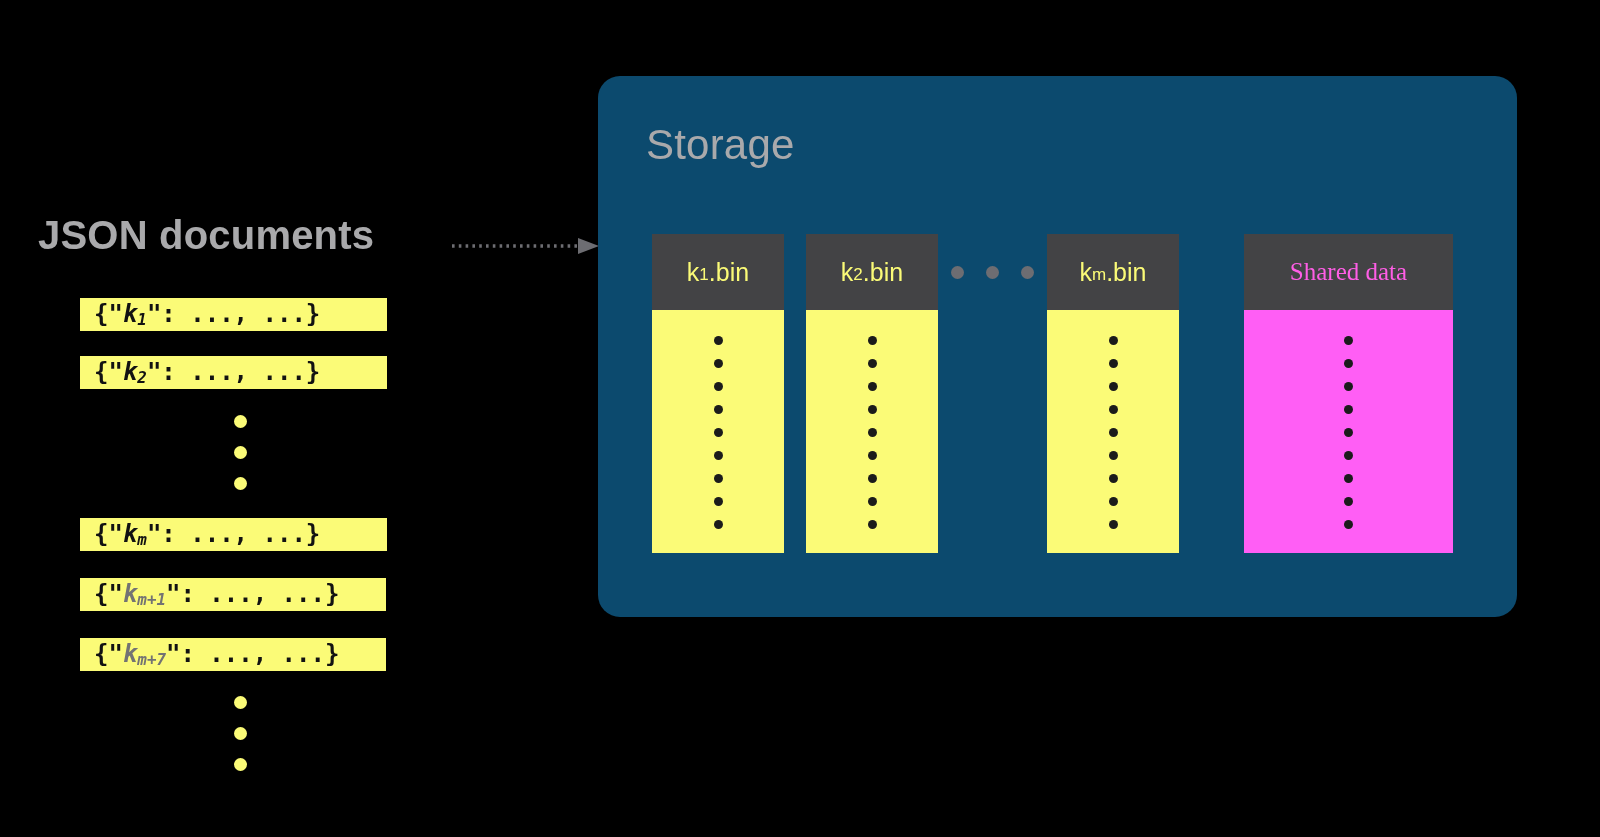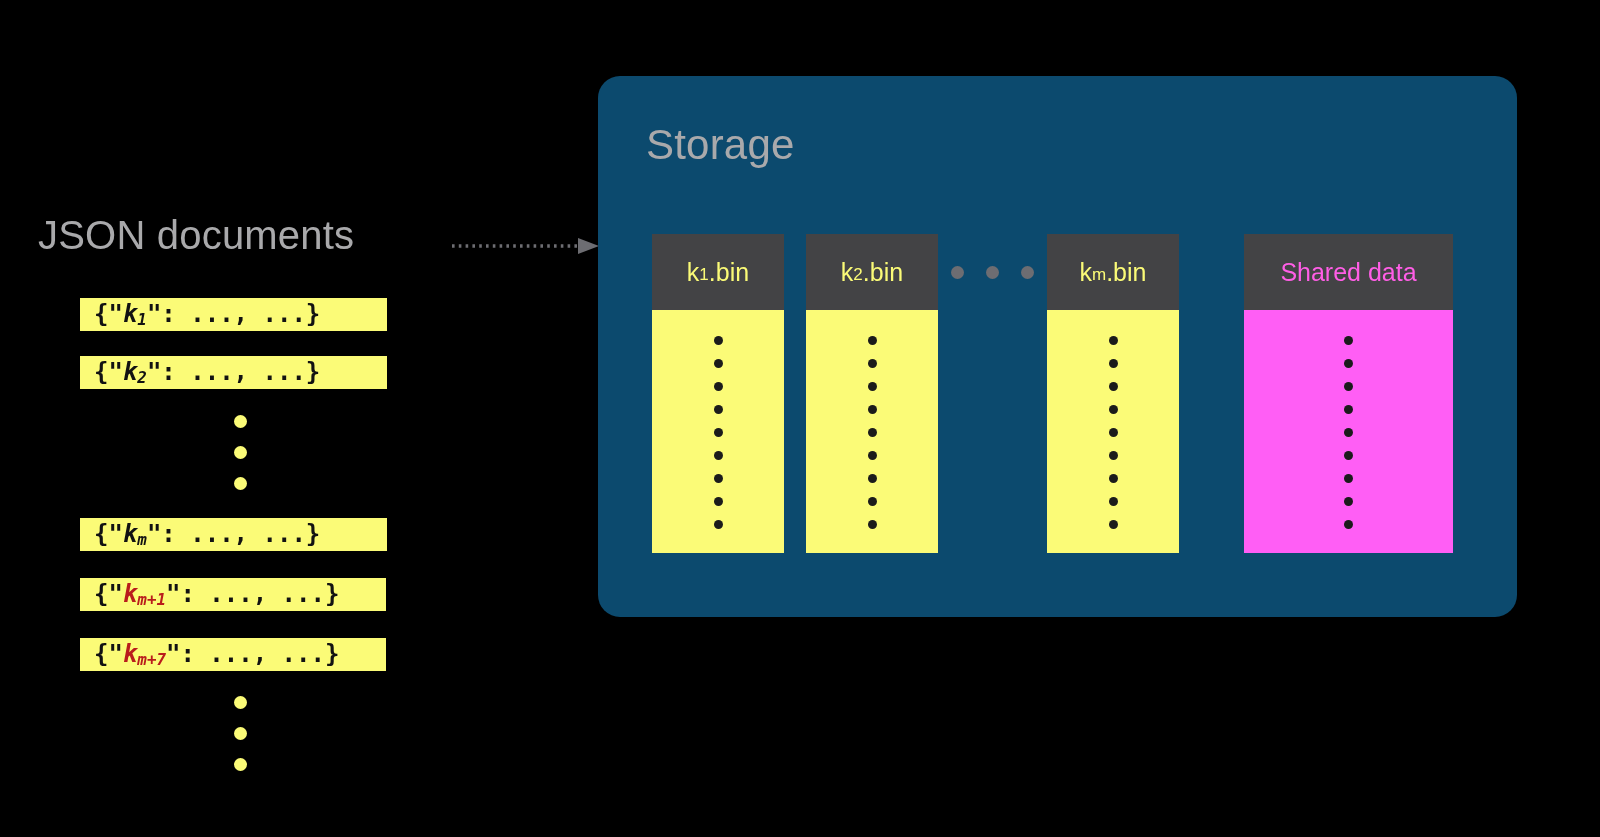--- a/index.html
+++ b/index.html
@@ -24,21 +24,21 @@
     top: 0;
     width: 580px;
     height: 837px;
   }
 
   #json-documents-title {
     position: absolute;
     left: 38px;
     top: 213px;
     font-size: 40px;
-    font-weight: 400;
+    font-weight: 700;
     color: #a9a9ab;
     letter-spacing: 0.2px;
     white-space: nowrap;
   }
 
   .doc-box {
     position: absolute;
     background: #fbfb77;
     color: #121212;
     font-family: "DejaVu Sans Mono", "Liberation Mono", monospace;
@@ -49,21 +49,21 @@
     padding-left: 14px;
     box-sizing: border-box;
     letter-spacing: 0px;
     white-space: nowrap;
   }
   .doc-box .keyname {
     font-weight: 700;
     font-style: italic;
   }
   .doc-box .keyname.pink {
-    color: #b91c1c;
+    color: #737373;
   }
   .doc-box sub {
     font-size: 0.66em;
     vertical-align: baseline;
     position: relative;
     bottom: -0.22em;
     font-weight: 700;
   }
 
   #doc-1 { left: 80px; top: 298px;  width: 307px; }
@@ -148,20 +148,21 @@
     white-space: nowrap;
   }
   .bin-header sub {
     font-size: 0.68em;
     vertical-align: baseline;
     position: relative;
     bottom: -0.2em;
   }
   .bin-header.shared-header {
     color: #ff5ee6;
+    font-family: Liberation Serif, serif;
   }
   .bin-body {
     background: #fbfb77;
     height: 241px;
     display: flex;
     flex-direction: column;
     align-items: center;
     justify-content: center;
     gap: 14px;
     padding-top: 2px;

